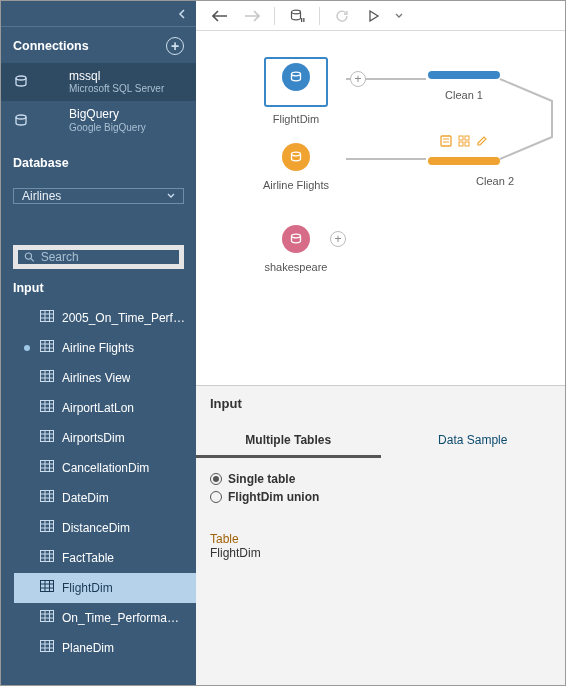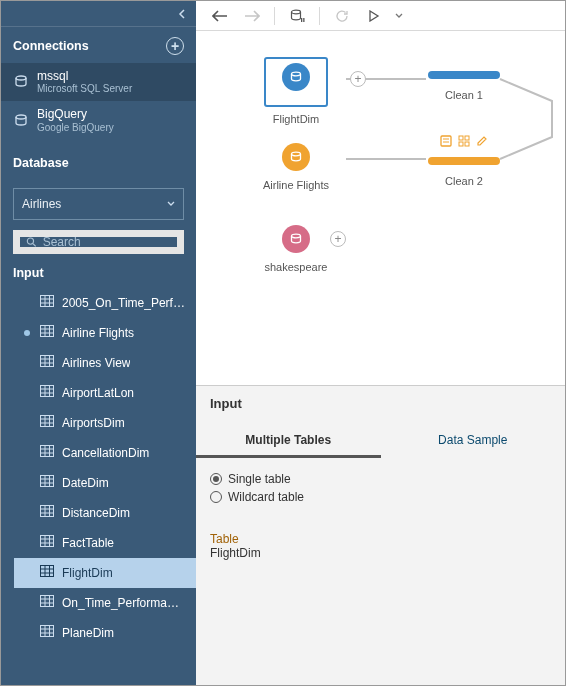--- a/index.html
+++ b/index.html
@@ -6,27 +6,27 @@
   html, body { width: 566px; height: 686px; overflow: hidden; }
   .app { display: flex; width: 566px; height: 686px; border: 1px solid #999; background: #fff; }
   
   .sidebar { width: 195px; background: #3a5a78; color: #fff; display: flex; flex-direction: column; font-size: 12px; }
   .sidebar-collapse { height: 26px; display: flex; justify-content: flex-end; align-items: center; padding-right: 10px; border-bottom: 1px solid rgba(255,255,255,0.15); }
   .section-header { display: flex; justify-content: space-between; align-items: center; padding: 10px 12px 8px 12px; font-size: 12.5px; font-weight: 600; }
   .add-circle { width: 18px; height: 18px; border: 1.5px solid #cfe0ed; border-radius: 50%; display: flex; align-items: center; justify-content: center; color: #cfe0ed; font-size: 14px; line-height: 1; }
   .conn-item { display: flex; align-items: center; padding: 6px 12px; gap: 8px; cursor: pointer; }
   .conn-item.active { background: #2f4a63; }
   .conn-icon { width: 16px; height: 16px; flex: 0 0 16px; }
-  .conn-text { display: flex; flex-direction: column; line-height: 1.2; }
+  .conn-text { display: flex; flex-direction: column; line-height: 1.2; margin-left: 32px; }
   .conn-name { font-size: 12px; }
   .conn-sub { font-size: 10px; color: #a9c0d3; }
   .db-block { padding: 4px 12px 10px 12px; }
-  .db-select { margin-top: 6px; height: 32px; border: 1px solid #6f8da6; background: #3a5a78; color: #e9eff4; display: flex; align-items: center; justify-content: space-between; padding: 0 8px; font-size: 12px; cursor: pointer; }
+  .db-select { margin-top: 6px; height: 16px; border: 1px solid #6f8da6; background: #3a5a78; color: #e9eff4; display: flex; align-items: center; justify-content: space-between; padding: 0 8px; font-size: 12px; cursor: pointer; }
   .search-wrap { padding: 0 12px 8px 12px; }
-  .search-box { height: 24px; border: 7px solid #e5e5e5; background: #3a5a78; display: flex; align-items: center; padding: 0 6px; color: #b9cbdb; gap: 6px; }
+  .search-box { height: 24px; border: 5px solid #e5e5e5; background: #3a5a78; display: flex; align-items: center; padding: 0 6px; color: #b9cbdb; gap: 6px; margin-top: 31px; }
   .search-box input { background: transparent; border: none; outline: none; color: #fff; font-size: 12px; width: 100%; }
   .search-box input::placeholder { color: #a9c0d3; }
   .tables-list { flex: 1; overflow: hidden; padding-left: 13px; }
   .table-item { display: flex; align-items: center; height: 30px; padding: 0 10px 0 26px; gap: 8px; cursor: pointer; font-size: 12px; position: relative; }
   .table-item.selected { background: #b6d2eb; color: #1a3a56; }
   .table-item .tb-icon { width: 14px; height: 12px; flex: 0 0 14px; }
   .table-item .tb-label { white-space: nowrap; overflow: hidden; text-overflow: ellipsis; }
   .table-item .dot { position: absolute; left: 10px; width: 6px; height: 6px; border-radius: 50%; background: #9fc7e6; }
   
   .main { flex: 1; display: flex; flex-direction: column; background: #fff; }
@@ -46,21 +46,21 @@
   .clean-bar.orange-b { background: #f0a330; }
   .plus-mini { position: absolute; width: 16px; height: 16px; border: 1px solid #bbb; border-radius: 50%; background: #fff; display: flex; align-items: center; justify-content: center; color: #888; font-size: 12px; }
   .clean-icons { display: flex; gap: 6px; justify-content: center; color: #f0a330; margin-bottom: 4px; }
   
   .details { flex: 1; border-top: 1px solid #ccc; background: #f3f3f3; display: flex; flex-direction: column; }
   .details-title { font-size: 13px; font-weight: 600; padding: 10px 14px 4px 14px; color: #333; }
   .tabs { display: flex; padding: 10px 0 0 0; font-size: 12px; }
   .tab { flex: 1; text-align: center; padding: 8px 0; color: #0c4a6e; cursor: pointer; }
   .tab.active { color: #333; font-weight: 600; border-bottom: 3px solid #555; }
   .tab-panel { padding: 12px 14px; font-size: 12px; color: #333; }
-  .radio-row { display: flex; align-items: center; gap: 6px; padding: 2px 0; cursor: pointer; }
+  .radio-row { display: flex; align-items: center; gap: 6px; padding: 2px 0; cursor: pointer; font-weight: bold; }
   .radio { width: 12px; height: 12px; border: 1.5px solid #555; border-radius: 50%; display: flex; align-items: center; justify-content: center; }
   .radio.checked::after { content: ""; width: 6px; height: 6px; background: #555; border-radius: 50%; }
   .field-label { color: #a16207; margin-top: 26px; }
 </style>
 </head>
 <body>
 
 <div class="app">
 
   <div class="sidebar">
@@ -313,21 +313,21 @@
       <div class="node" style="left:50px; top:112px;">
         <div class="node-icon orange">
           <svg width="14" height="14" viewBox="0 0 14 14">
               <ellipse cx="7" cy="4" rx="4.5" ry="1.8" fill="none" stroke="#fff" stroke-width="1.3"></ellipse>
               <path d="M2.5 4 v5 a4.5 1.8 0 0 0 9 0 v-5" fill="none" stroke="#fff" stroke-width="1.3"></path>
             </svg>
         </div>
         <div>Airline Flights</div>
       </div>
 
-      <div class="node" style="left:218px; top:104px;">
+      <div class="node" style="left:218px; top:104px;text-align:right;">
         <div class="clean-icons">
           <svg width="12" height="12" viewBox="0 0 12 12">
               <rect x="1" y="1" width="10" height="10" rx="1" fill="none" stroke="#f0a330" stroke-width="1.3"></rect>
               <line x1="3" y1="4" x2="9" y2="4" stroke="#f0a330"></line>
               <line x1="3" y1="7" x2="9" y2="7" stroke="#f0a330"></line>
             </svg>
           <svg width="12" height="12" viewBox="0 0 12 12">
               <rect x="1" y="1" width="4" height="4" fill="none" stroke="#f0a330"></rect>
               <rect x="7" y="1" width="4" height="4" fill="none" stroke="#f0a330"></rect>
               <rect x="1" y="7" width="4" height="4" fill="none" stroke="#f0a330"></rect>
@@ -359,20 +359,20 @@
         <div class="tab active">Multiple Tables</div>
         <div class="tab">Data Sample</div>
       </div>
       <div class="tab-panel">
         <div class="radio-row">
           <span class="radio checked"></span>
           <span>Single table</span>
         </div>
         <div class="radio-row">
           <span class="radio"></span>
-          <span>Wildcard table</span>
+          <span>FlightDim union</span>
         </div>
         <div class="field-label">Table</div>
         <div>FlightDim</div>
       </div>
     </div>
   </div>
 </div>
 
 </body></html>

